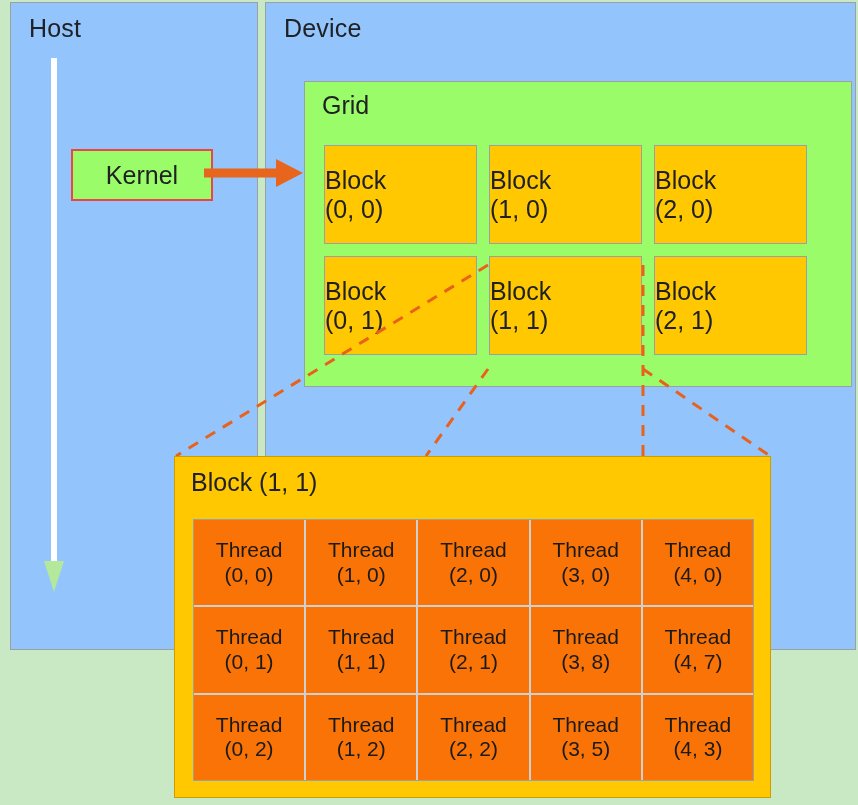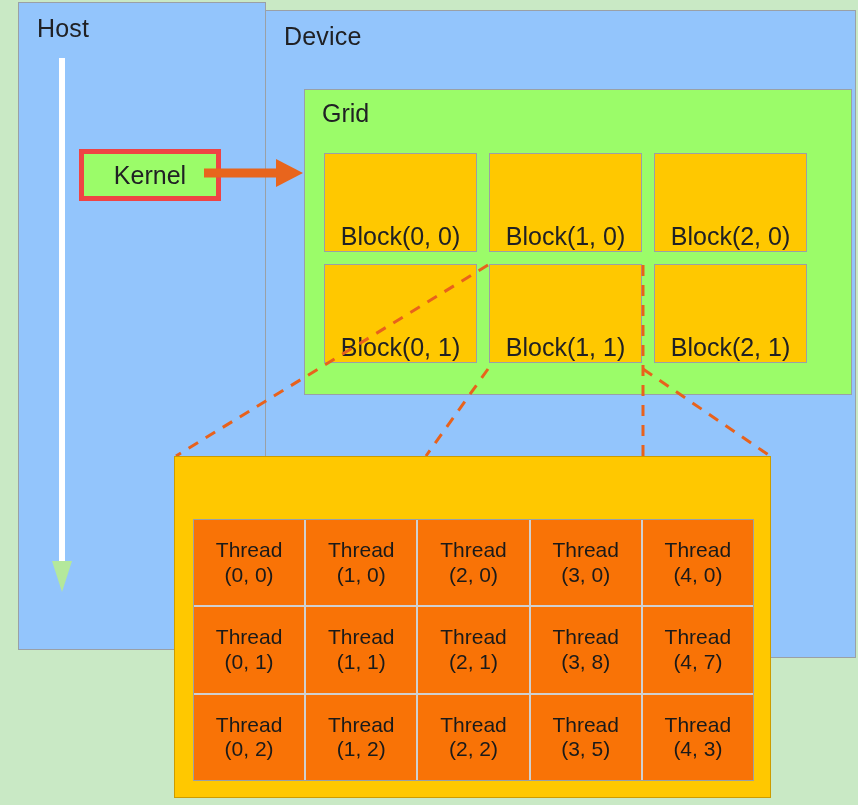--- a/index.html
+++ b/index.html
@@ -22,22 +22,22 @@
     height: 805px;
   }
 
   
   .panel {
     position: absolute;
     background: #93c5fc;
     border: 1px solid #9aa0a6;
     box-sizing: border-box;
   }
-  #host-panel  { left: 18px;   top: 2px; width: 248px; height: 648px; }
-  #device-panel{ left: 265px; top: 10px; width: 591px; height: 648px; }
+  #host-panel  { left: 10px;   top: 2px; width: 248px; height: 648px; }
+  #device-panel{ left: 265px; top: 2px; width: 591px; height: 648px; }
 
   .panel-title {
     position: absolute;
     left: 18px;
     top: 11px;
     font-size: 25px;
     color: #202124;
     letter-spacing: 0.2px;
     white-space: nowrap;
   }
@@ -52,21 +52,21 @@
     pointer-events: none;
   }
 
   #kernel-box {
     position: absolute;
     left: 60px;
     top: 146px;
     width: 142px;
     height: 52px;
     background: #9bfc69;
-    border: 5px solid #ef4444;
+    border: 2px solid #ef4444;
     box-sizing: border-box;
     display: flex;
     align-items: center;
     justify-content: center;
     font-size: 25px;
     color: #202124;
   }
 
   
   #launch-arrow {
@@ -105,21 +105,22 @@
     grid-template-columns: repeat(3, 153px);
     grid-template-rows: repeat(2, 99px);
     column-gap: 12px;
     row-gap: 12px;
   }
   .block-cell {
     background: #ffc800;
     border: 1px solid #9aa0a6;
     box-sizing: border-box;
     display: flex;
-    align-items: flex-end;
+    flex-direction: column;
+    align-items: flex-start;
     justify-content: center;
     font-size: 25px;
     color: #202124;
     line-height: 1.15;
   }
   .block-cell span { display: block; }
 
   
   #connectors {
     position: absolute;
@@ -232,20 +233,21 @@
   </svg>
 
   <svg id="connectors" viewBox="0 0 858 805">
     <line x1="488" y1="265" x2="176" y2="456" stroke="#e8621c" stroke-width="3" stroke-dasharray="11 9" stroke-linecap="butt"></line>
     <line x1="488" y1="369" x2="426" y2="456" stroke="#e8621c" stroke-width="3" stroke-dasharray="11 9" stroke-linecap="butt"></line>
     <line x1="643" y1="265" x2="643" y2="456" stroke="#e8621c" stroke-width="3" stroke-dasharray="11 9" stroke-linecap="butt"></line>
     <line x1="643" y1="369" x2="770" y2="456" stroke="#e8621c" stroke-width="3" stroke-dasharray="11 9" stroke-linecap="butt"></line>
   </svg>
 
   <div id="block-detail">
+    <div id="block-detail-title">Block (1, 1)</div>
 
     <div id="thread-grid">
       <div class="thread-cell">
         <span>Thread</span>
         <span>(0, 0)</span>
       </div>
       <div class="thread-cell">
         <span>Thread</span>
         <span>(1, 0)</span>
       </div>

